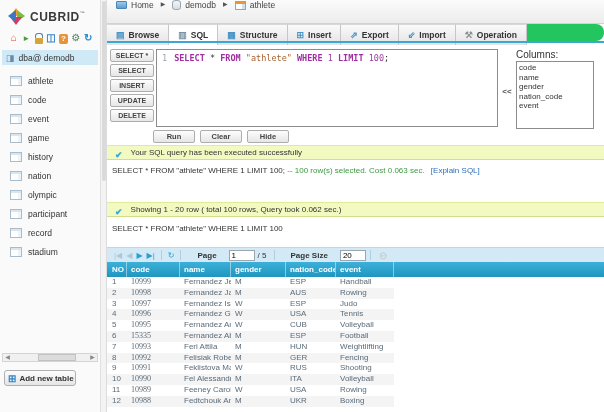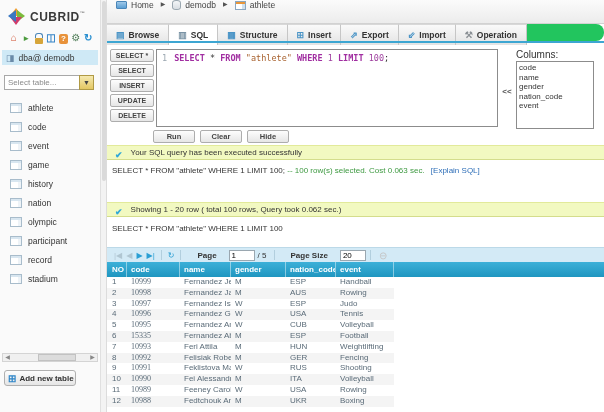--- a/index.html
+++ b/index.html
@@ -162,24 +162,20 @@
         <span class="tbico help"></span>
         <span class="tbico settings"></span>
         <span class="tbico refresh"></span>
       </div>
 
     <div class="conn-row">
       <span class="conn-ic"></span>
       <span>dba@ demodb</span>
     </div>
 
-    <div class="select-row">
-      <div class="sel-box">Select table...</div>
-      <div class="sel-btn">▼</div>
-    </div>
 
     <ul class="tables">
 
     <li>
           <span class="tbl-ic"></span>
           <span>athlete</span>
         </li>
         <li>
           <span class="tbl-ic"></span>
           <span>code</span>

